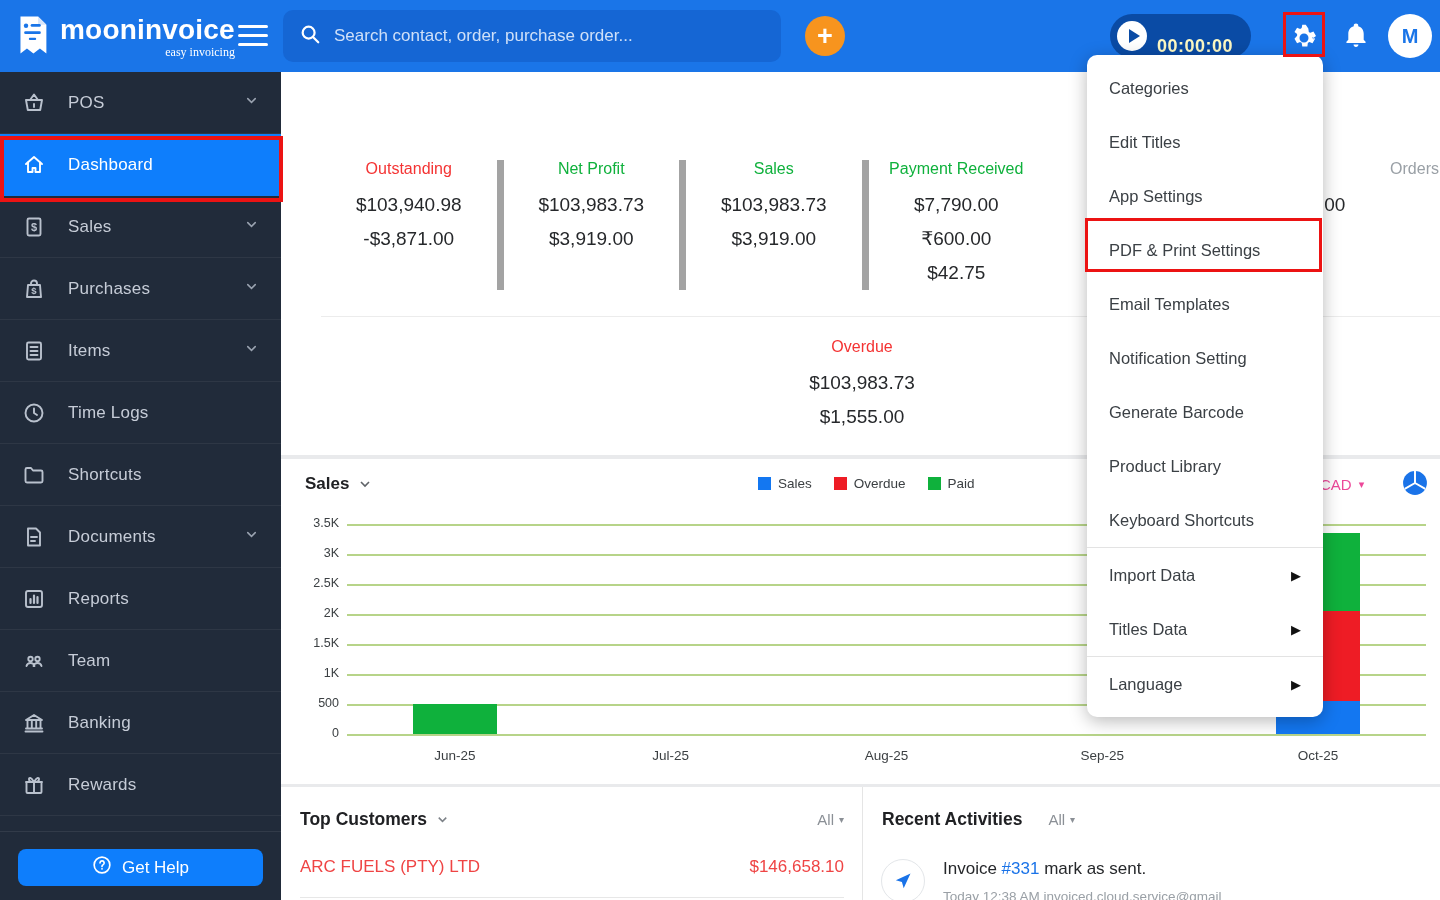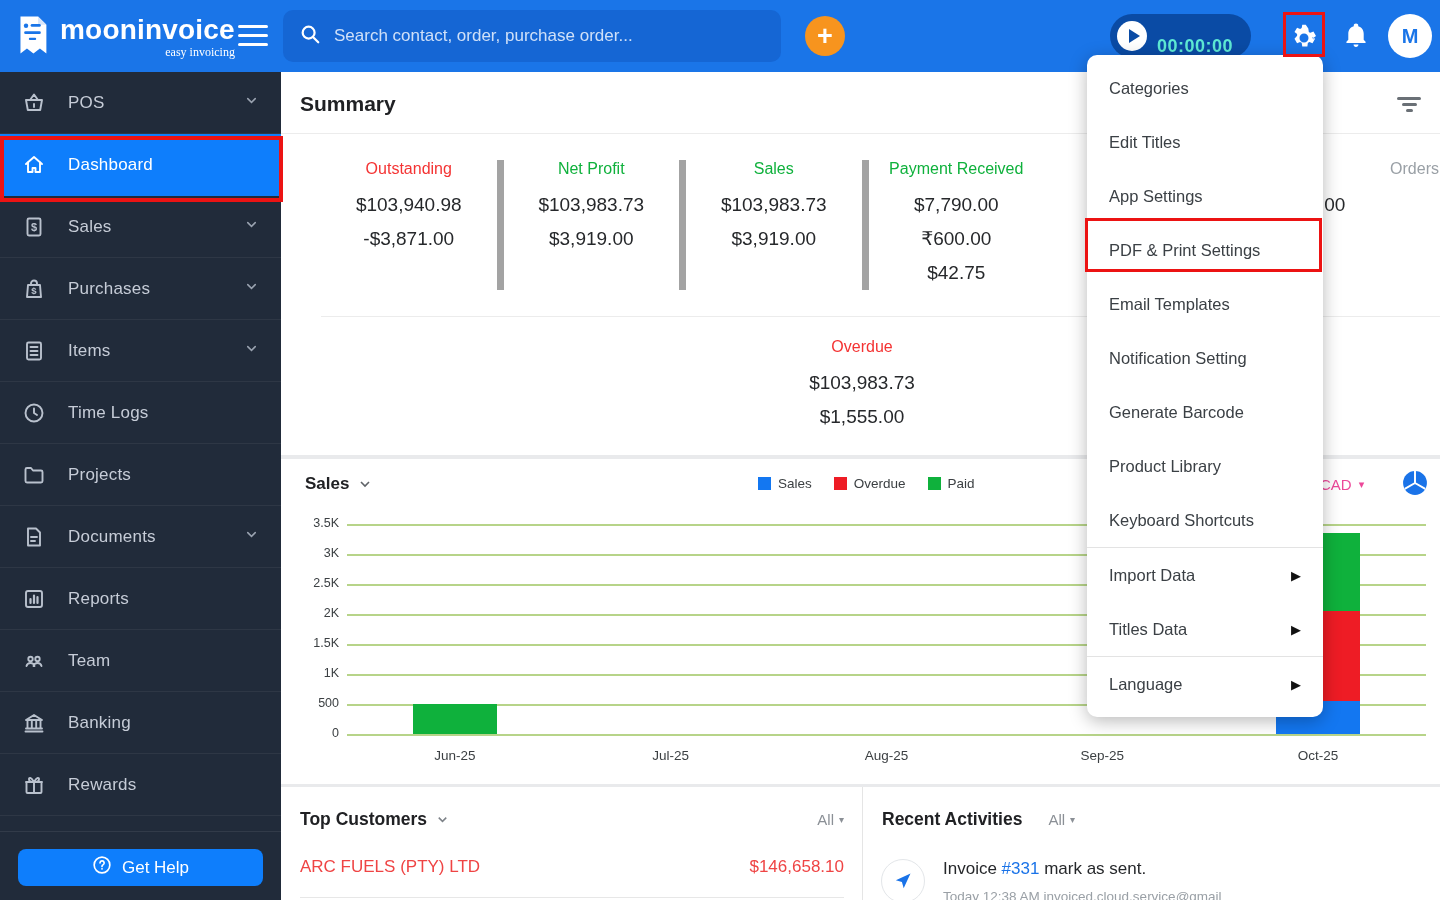--- a/index.html
+++ b/index.html
@@ -19,21 +19,21 @@
             display:flex; align-items:center; padding:0 16px; }
   .search input { flex:1; background:transparent; border:none; outline:none; color:#fff; font-size:17px; margin-left:13px; }
   .search input::placeholder { color:#cfe0f8; }
   .add-btn { position:absolute; left:805px; top:16px; width:40px; height:40px; border-radius:50%; background:#f7941e;
              border:none; color:#fff; font-size:27px; line-height:36px; text-align:center; cursor:pointer; font-weight:bold; }
   .timer { position:absolute; left:1110px; top:14px; height:44px; background:#0a4ba5; border-radius:22px;
            display:flex; align-items:center; padding:0 18px 0 7px; cursor:pointer; }
   .play-circ { width:30px; height:30px; border-radius:50%; background:#fff; position:relative; margin-right:10px; }
   .play-circ::after { content:""; position:absolute; left:12px; top:8px; border-left:11px solid #0a4ba5;
                       border-top:7px solid transparent; border-bottom:7px solid transparent; }
-  .timer-text { color:#5eead4; font-size:18px; font-weight:bold; letter-spacing:.5px;margin-top:21px; }
+  .timer-text { color:#fef9c3; font-size:18px; font-weight:bold; letter-spacing:.5px;margin-top:21px; }
   .top-ico { position:absolute; top:21px; width:30px; height:30px; cursor:pointer; }
   .gear-ico { left:1289px; } .bell-ico { left:1342px; }
   .avatar { position:absolute; left:1388px; top:14px; width:44px; height:44px; border-radius:50%; background:#fff;
             color:#1a75e8; font-weight:bold; font-size:20px; display:flex; align-items:center; justify-content:center; cursor:pointer; }
 
   
   .sidebar { position:absolute; left:0; top:72px; width:281px; height:828px; background:#212b3a; z-index:30; }
   .side-item { height:62px; display:flex; align-items:center; padding:0 22px; color:#c6ccd7;
                border-bottom:1px solid rgba(255,255,255,.06); cursor:pointer; position:relative; }
   .side-item .s-ico { width:24px; height:24px; margin-right:22px; flex:none; color:#b9c1cd; }
@@ -231,21 +231,21 @@
           <span class="s-ico"><svg width="24" height="24" viewBox="0 0 24 24" fill="none" stroke="currentColor" stroke-width="1.9" stroke-linecap="round" stroke-linejoin="round">
               <circle cx="12" cy="12" r="8.5"></circle>
               <path d="M12 7.5V12l3 2"></path>
             </svg></span>
           <span class="s-label">Time Logs</span>
         </div>
         <div class="side-item">
           <span class="s-ico"><svg width="24" height="24" viewBox="0 0 24 24" fill="none" stroke="currentColor" stroke-width="1.9" stroke-linecap="round" stroke-linejoin="round">
               <path d="M3.5 6.5a1.5 1.5 0 0 1 1.5-1.5h4l2 2.5h8a1.5 1.5 0 0 1 1.5 1.5v9a1.5 1.5 0 0 1-1.5 1.5H5a1.5 1.5 0 0 1-1.5-1.5z"></path>
             </svg></span>
-          <span class="s-label">Projects</span>
+          <span class="s-label">Shortcuts</span>
         </div>
         <div class="side-item">
           <span class="s-ico"><svg width="24" height="24" viewBox="0 0 24 24" fill="none" stroke="currentColor" stroke-width="1.9" stroke-linecap="round" stroke-linejoin="round">
               <path d="M6 3.5h8l4 4V20.5H6z"></path>
               <path d="M9 12h6M9 16h4"></path>
             </svg></span>
           <span class="s-label">Documents</span>
           <span class="s-chev">
        <svg width="15" height="15" viewBox="0 0 24 24" fill="none" stroke="currentColor" stroke-width="2.4" stroke-linecap="round">
               <path d="M6 9l6 6 6-6"></path>
@@ -289,34 +289,20 @@
             <path d="M9.6 9.4a2.5 2.5 0 1 1 3.4 2.5c-.8.3-1 .9-1 1.8" stroke-linecap="round"></path>
             <circle cx="12" cy="16.6" r="1.1" fill="#fff" stroke="none"></circle>
           </svg>
         </span>
         <span>Get Help</span>
       </button>
     </div>
   </nav>
 
   <main class="main">
-    <div class="sum-header">
-      <span class="sum-title">Summary</span>
-      <span class="period">
-        <span>ar</span>
-        <svg class="chev-svg" width="15" height="15" viewBox="0 0 24 24" fill="none" stroke="#5f6368" stroke-width="2.6">
-            <path d="M6 9l6 6 6-6"></path>
-          </svg>
-      </span>
-      <span class="filter-ico">
-        <span style="width:24px"></span>
-          <span style="width:15px"></span>
-          <span style="width:7px"></span>
-      </span>
-    </div>
 
     <div class="stats-row" id="stats-row">
         <div class="stat-col">
           <div class="stat-label lab-red">Outstanding</div>
           <div class="stat-val">$103,940.98</div>
           <div class="stat-val">-$3,871.00</div>
         </div>
         <div class="stat-col">
           <div class="stat-label lab-green">Net Profit</div>
           <div class="stat-val">$103,983.73</div>

